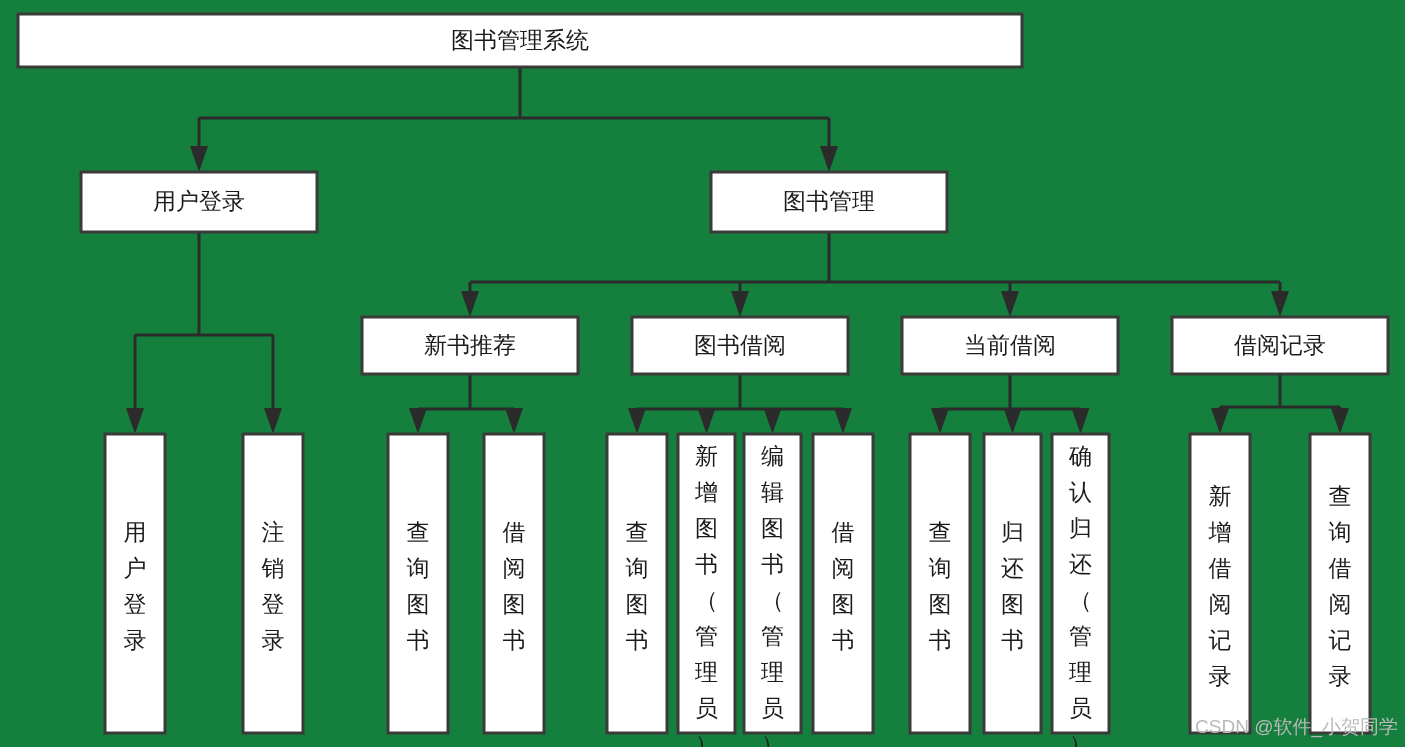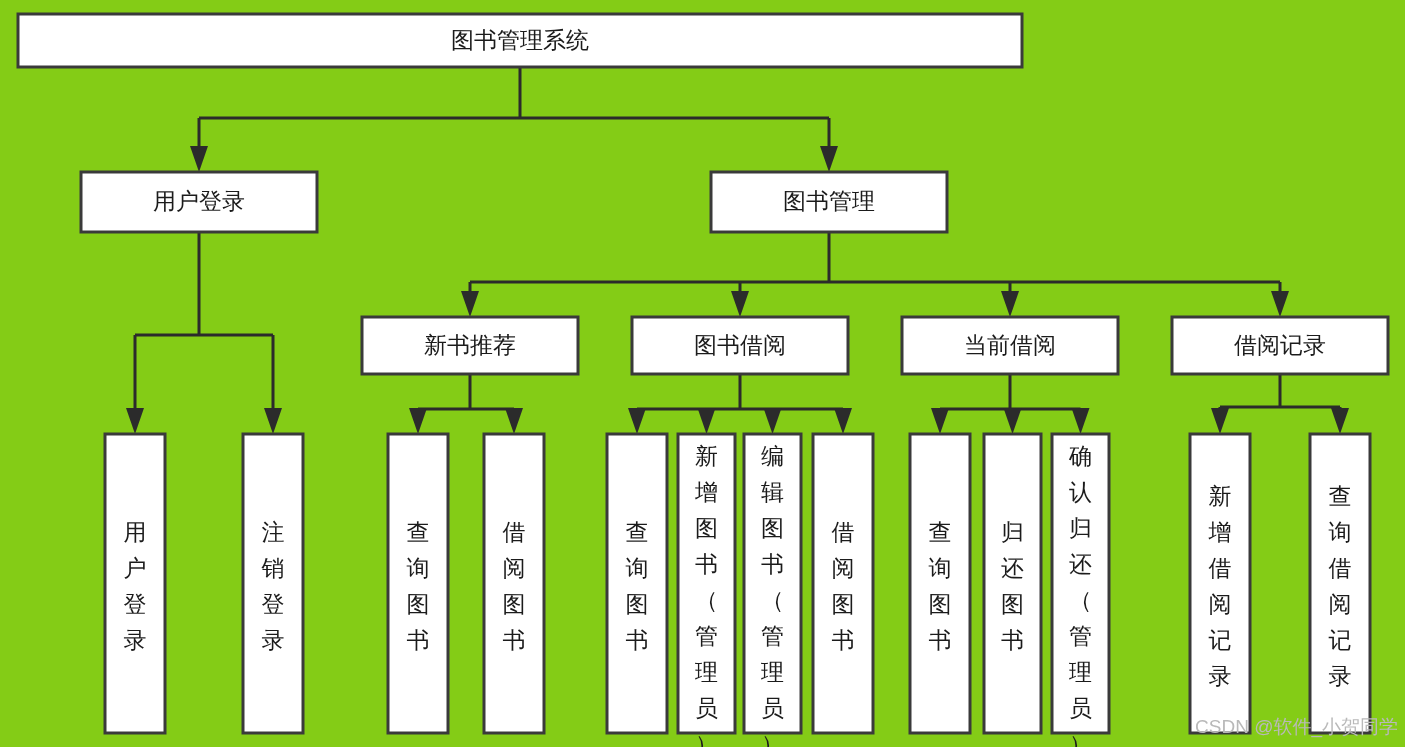--- a/index.html
+++ b/index.html
@@ -8,21 +8,21 @@
     padding: 0;
     background: #ffffff;
   }
   body {
     font-family: "Liberation Sans", "DejaVu Sans", sans-serif;
   }
   #diagram-root {
     position: relative;
     width: 1405px;
     height: 747px;
-    background: #84cc16;
+    background: #15803d;
     overflow: hidden;
   }
   svg.diagram-canvas {
     position: absolute;
     left: 0;
     top: 0;
     width: 1405px;
     height: 747px;
     display: block;
   }

